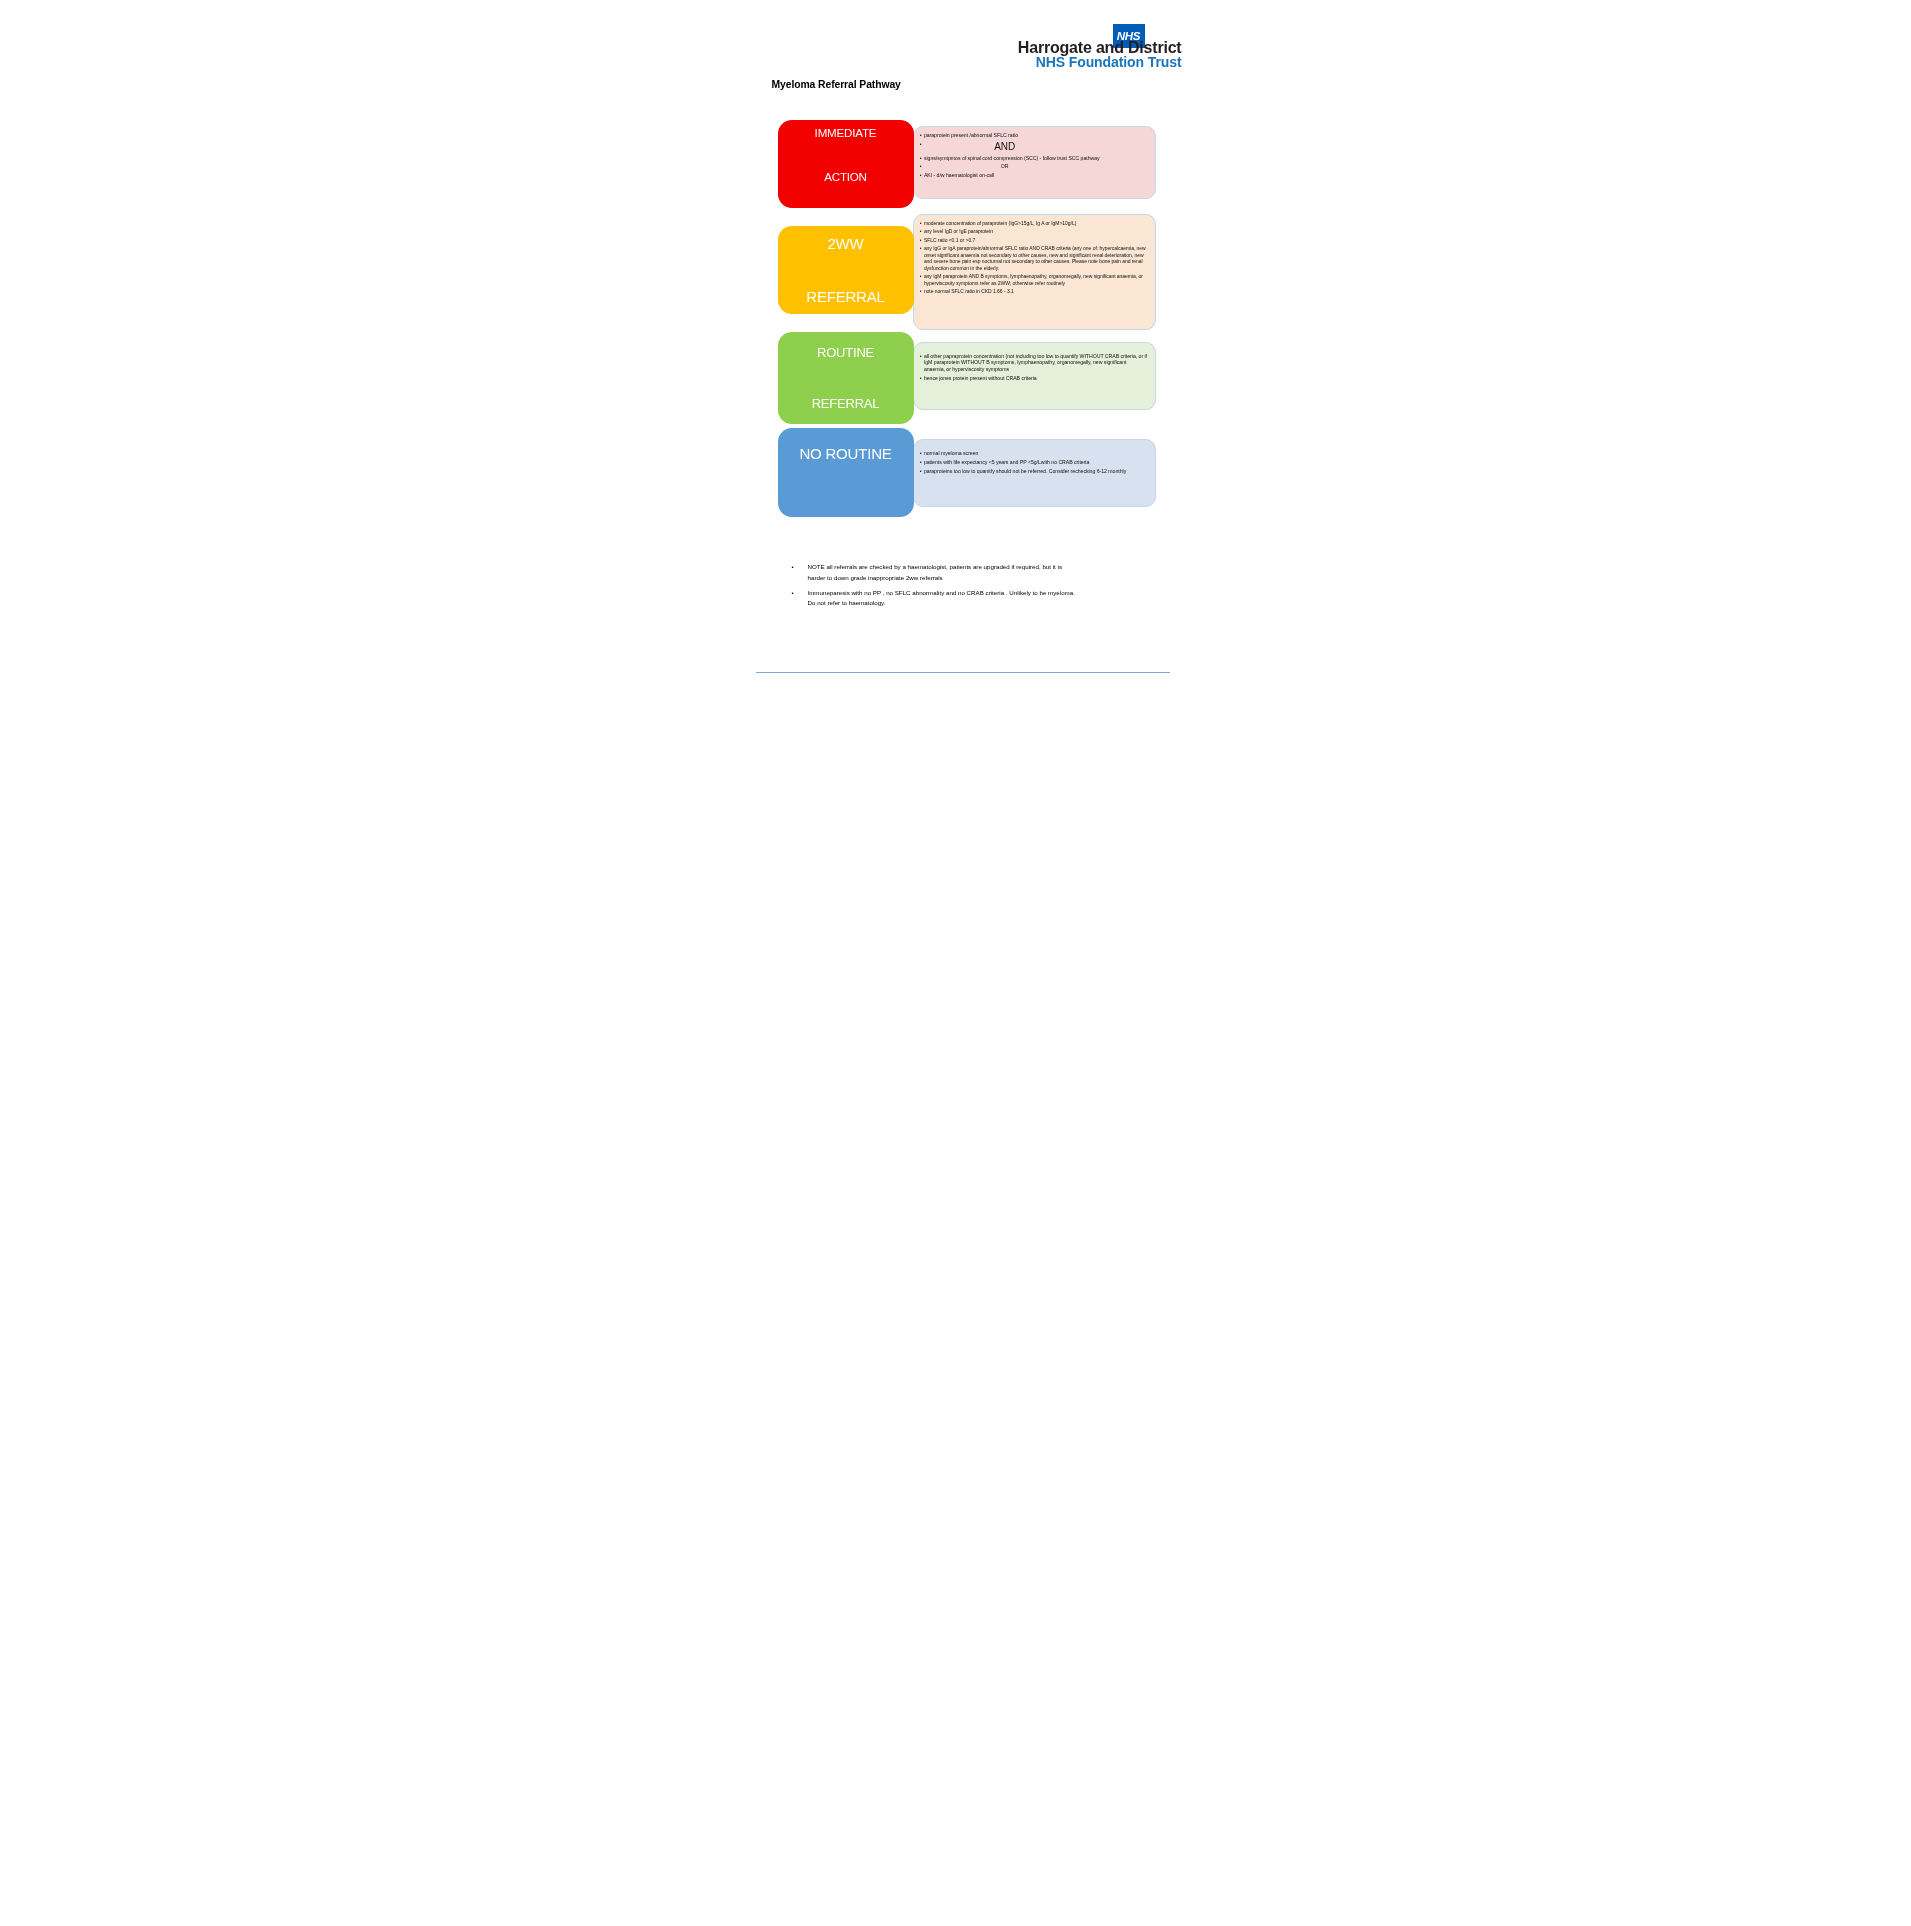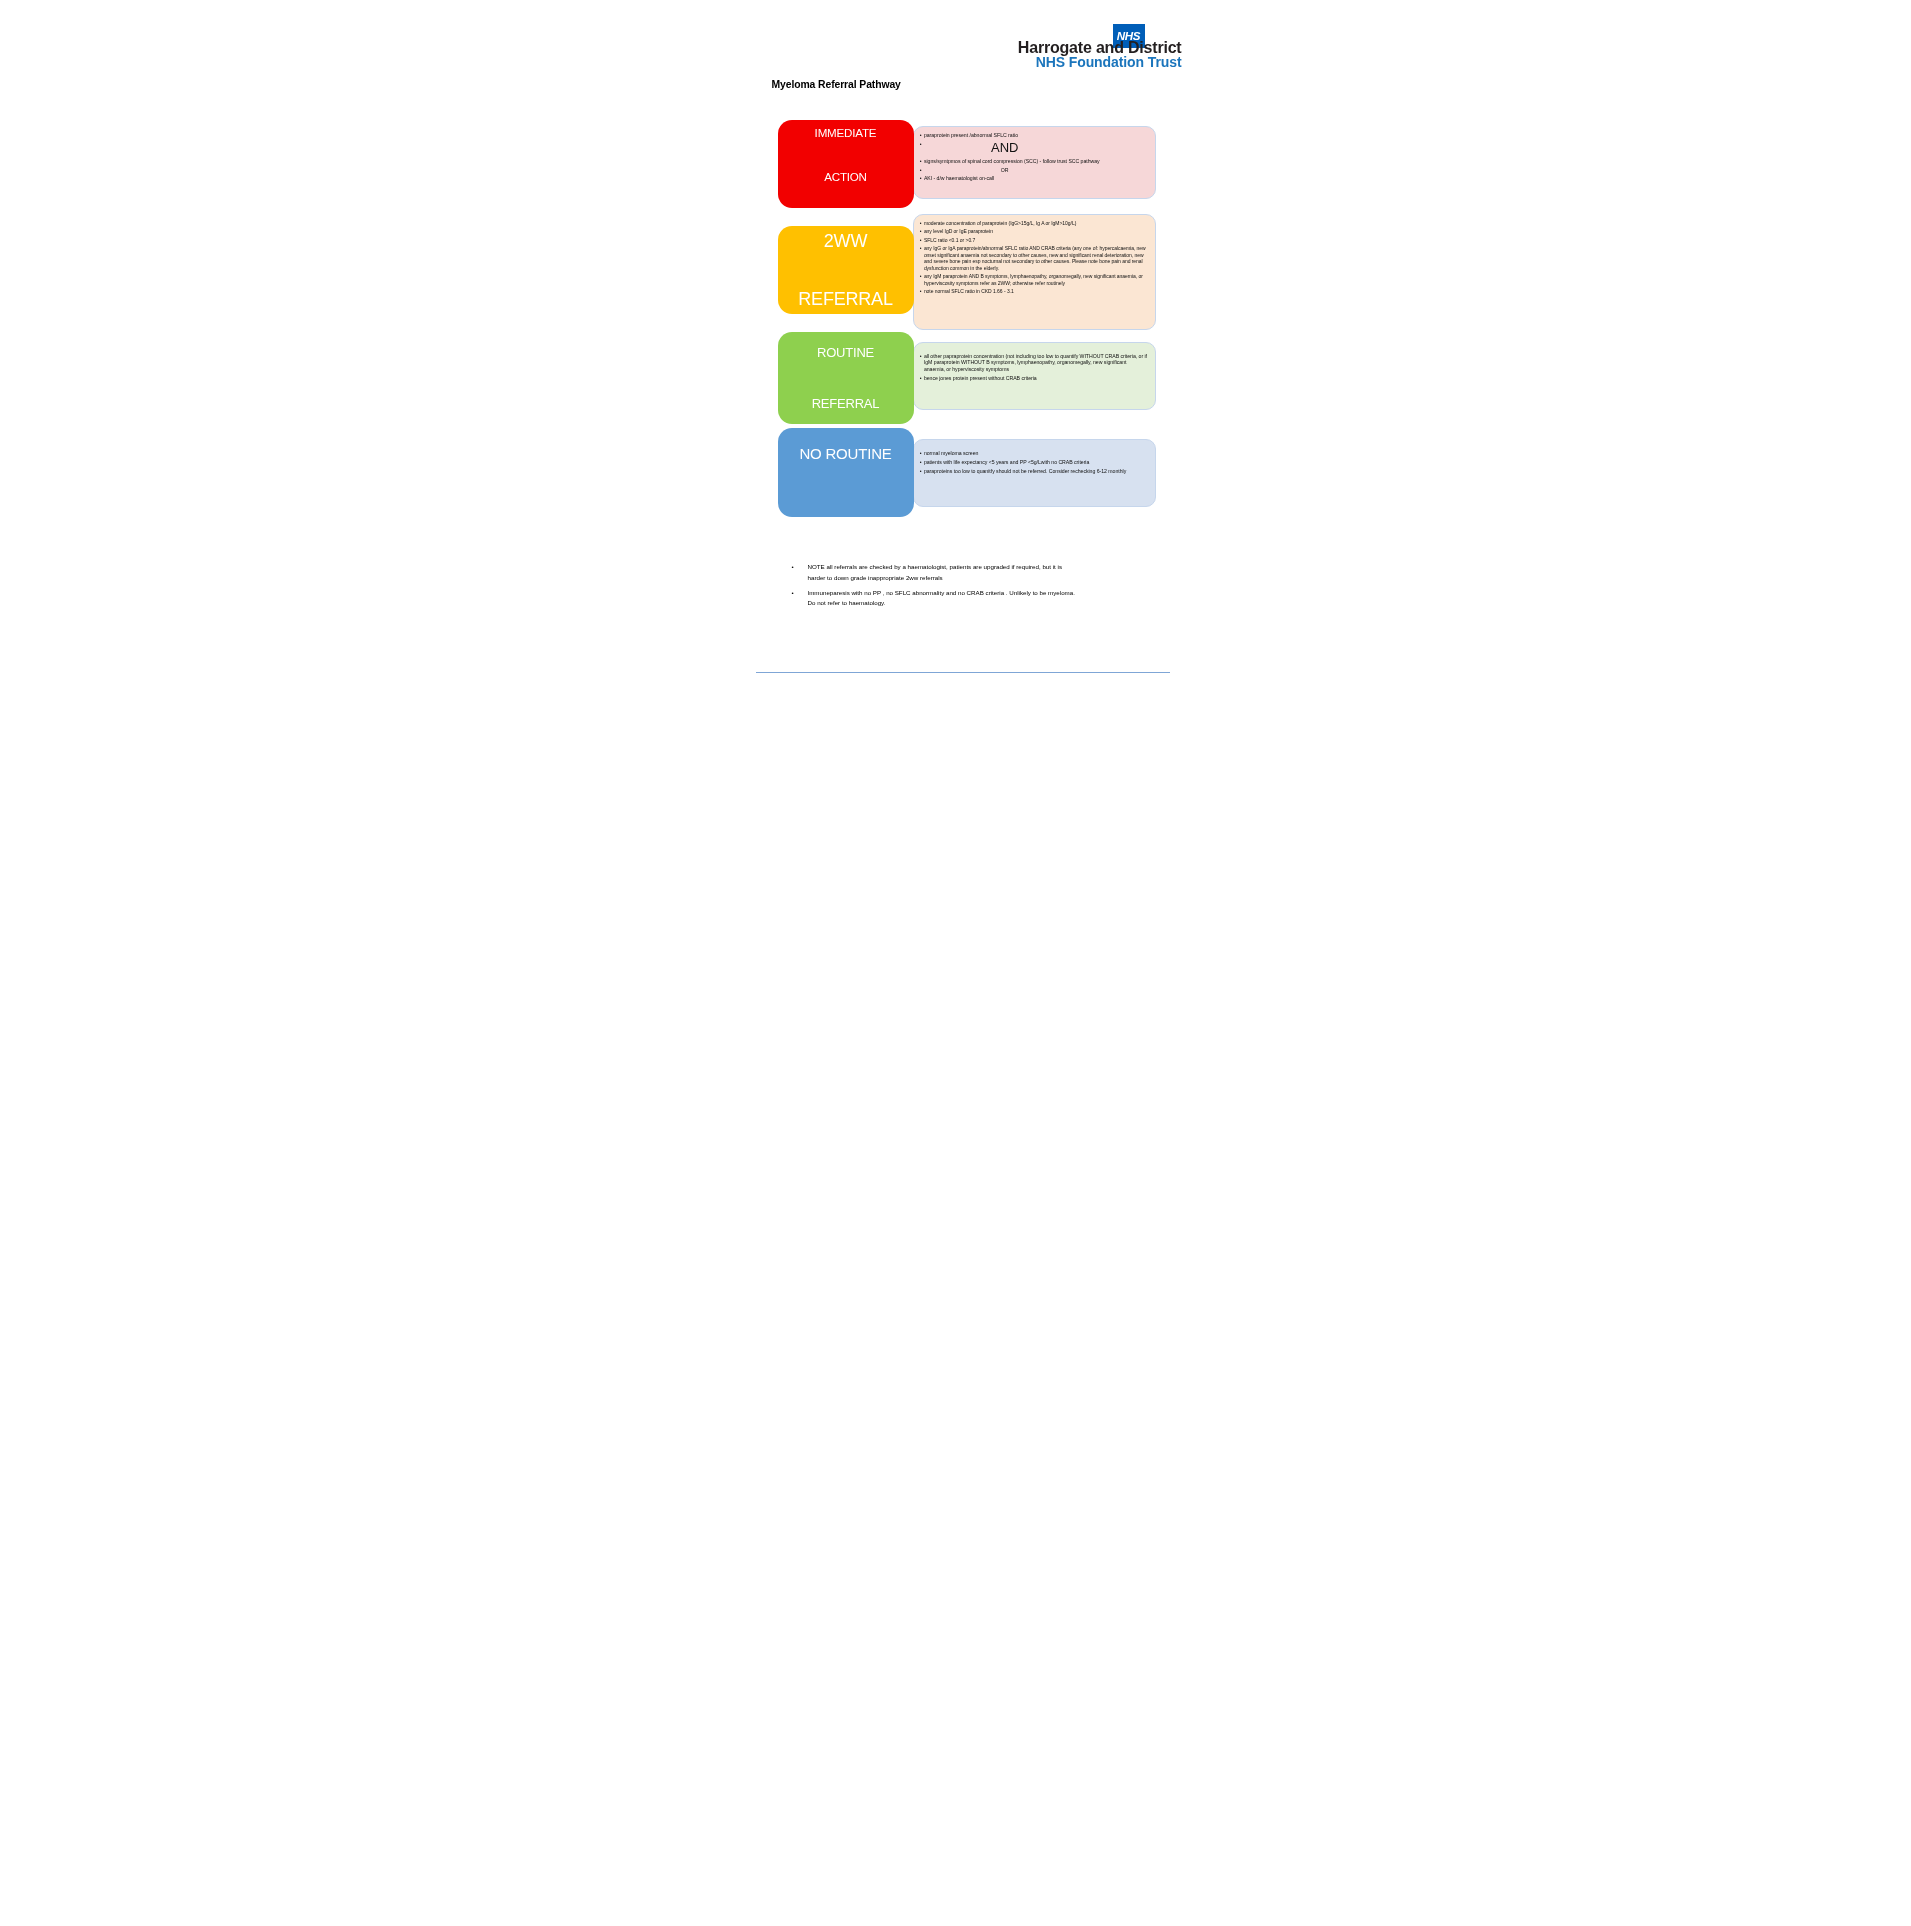--- a/index.html
+++ b/index.html
@@ -19,33 +19,33 @@
   
   .abox{position:absolute;left:61px;width:136px;border-radius:14px;display:flex;flex-direction:column;
         align-items:center;justify-content:center;color:#fff;text-align:center;z-index:2;gap:28px;}
   .abox .bl{display:block;letter-spacing:-0.2px;}
   .panel{position:absolute;left:196px;width:243px;border:1.2px solid #C6D6EC;border-radius:10px;
          box-sizing:border-box;z-index:1;}
   .panel .inner{padding:3.9px 6.2px 3.1px 6.2px;font-size:5.2px;line-height:1.32;letter-spacing:-0.04px;}
   p.bullet{position:relative;margin:0 0 1.9px 0;padding-left:4.2px;}
   p.bullet::before{content:"\2022";position:absolute;left:0;top:0;}
   .center-line{display:block;width:72%;text-align:center;}
-  .big-and{font-size:13px;line-height:1.15;}
+  .big-and{font-size:10px;line-height:1.15;}
 
   
   .box-r1{top:120px;height:88px;background:#F20000;padding-bottom:17.7px;box-sizing:border-box;}
   .box-r1 .bl{font-size:11.6px;line-height:1.42;}
   .panel-r1{top:126px;height:73px;background:#F6D7D8;}
   .panel-r1 .inner{padding-top:5px;}
   .panel-r1 .and-row{margin:1.5px 0 2.3px 0;}
   .panel-r1 .or-row{margin:0.8px 0 1.5px 0;}
 
   
   .box-r2{top:226px;height:88px;background:#FFC000;}
-  .box-r2 .bl{font-size:18px;line-height:1.68;}
+  .box-r2 .bl{font-size:15px;line-height:1.68;}
   .panel-r2{top:214px;height:116px;background:#FBE6D3;}
   .panel-r2 .inner{padding-top:5.4px;font-size:5px;line-height:1.38;}
   .panel-r2 p.bullet{margin-bottom:1.2px;}
 
   
   .box-r3{top:332px;height:92px;background:#8ED04E;}
   .box-r3 .bl{font-size:13px;line-height:1.78;}
   .panel-r3{top:342px;height:68px;background:#E4F0DA;}
   .panel-r3 .inner{padding-top:9.6px;}
 

